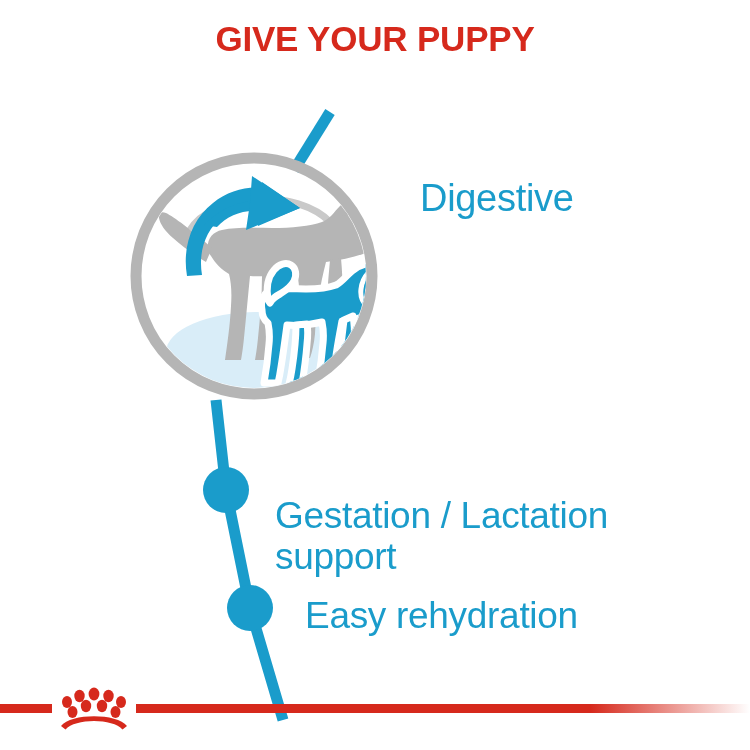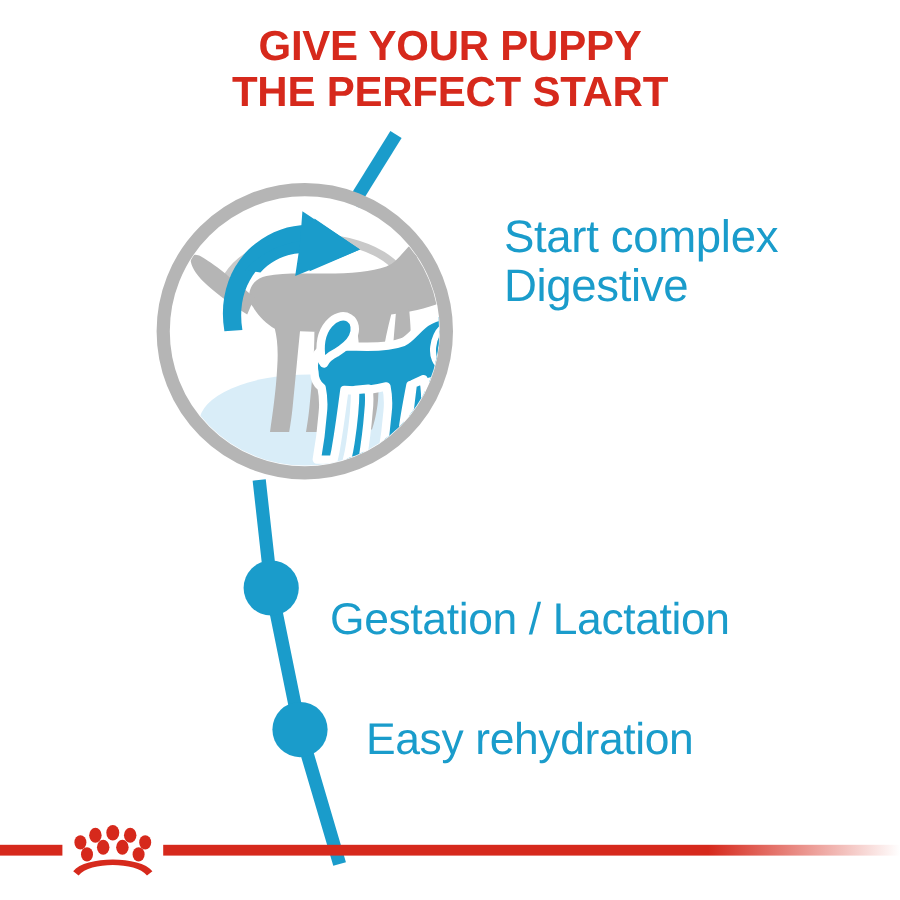--- a/index.html
+++ b/index.html
@@ -121,21 +121,20 @@
     height: 46px;
   }
 </style>
 </head>
 <body>
 
 <div id="stage">
 
   <div class="headline">
     <span class="line">GIVE YOUR PUPPY</span>
-    <span class="line">THE PERFECT START</span>
   </div>
 
   <svg id="art" viewBox="0 0 750 750" xmlns="http://www.w3.org/2000/svg">
 
     <g>
       <path d="M 330 112 L 294 170" stroke="#1A9CCB" stroke-width="11" fill="none" stroke-linecap="butt"></path>
       <path d="M 216 400 L 226 490 L 250 608 L 283 720" stroke="#1A9CCB" stroke-width="11" fill="none" stroke-linecap="butt"></path>
     </g>
 
     <circle cx="254" cy="276" r="118" fill="none" stroke="#B5B5B5" stroke-width="11"></circle>
@@ -246,26 +245,26 @@
 
         <path d="M 372 270 C 366 274 362 281 361 289 C 360 297 363 304 369 307 C 374 309 379 306 381 300 C 383 292 381 281 377 273 Z" fill="#1A9CCB" stroke="#FFFFFF" stroke-width="5" stroke-linejoin="round"></path>
       </g>
     </g>
 
     <circle cx="226" cy="490" r="23" fill="#1A9CCB"></circle>
     <circle cx="250" cy="608" r="23" fill="#1A9CCB"></circle>
   </svg>
 
   <div class="benefit benefit-1">
-    <span class="ln">Start complex</span>
     <span class="ln">Digestive</span>
   </div>
 
   <div class="benefit benefit-2">
     <span class="ln">Gestation / Lactation</span>
+    <span class="ln">support</span>
   </div>
 
   <div class="benefit benefit-3">
     <span class="ln">Easy rehydration</span>
   </div>
 
   <div class="footer">
     <div class="bar-left"></div>
     <div class="bar-right"></div>
     <svg class="crown" viewBox="0 0 84 46" xmlns="http://www.w3.org/2000/svg">

